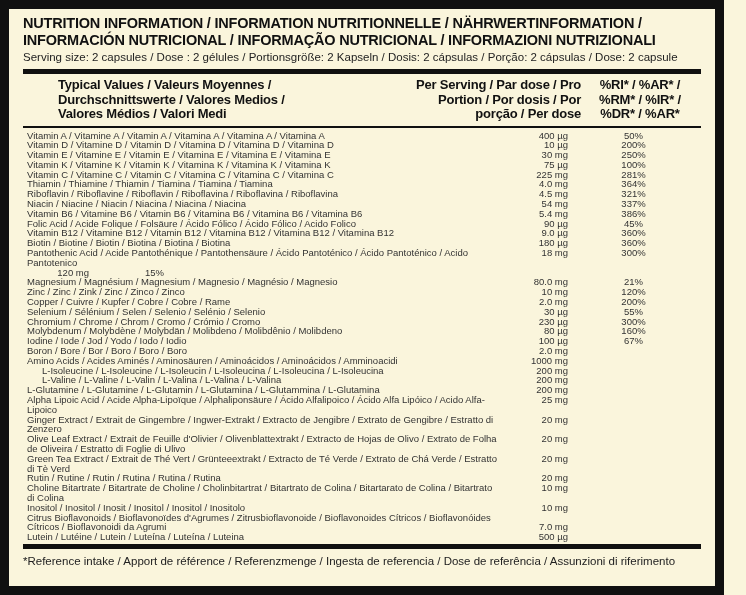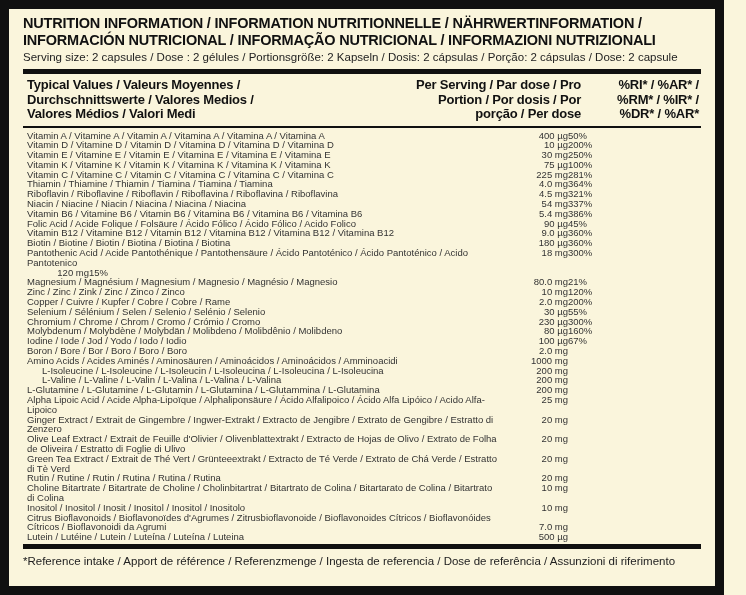--- a/index.html
+++ b/index.html
@@ -20,28 +20,28 @@
   }
   .hdr-serving { font-size: 11.5px; line-height: 14px; margin-top: 2px; color: #222; }
   .rule-thick { height: 5px; background: #101010; margin-top: 5px; }
   .rule-thin { height: 2px; background: #101010; }
   .colhead {
     display: flex; align-items: flex-start;
     padding: 4px 0 4px 4px;
     font-weight: bold; font-size: 13px; line-height: 14.5px;
     color: #111; letter-spacing: -0.2px;
   }
-  .colhead .ch-name { flex: 1; white-space: pre-line; }
+  .colhead .ch-name { flex: 1; white-space: pre-line; margin-left: 31px; }
   .colhead .ch-amount { width: 215px; text-align: right; white-space: pre-line; }
-  .colhead .ch-pct { width: 120px; text-align: right; white-space: pre-line; padding-right: 2px; }
+  .colhead .ch-pct { width: 120px; text-align: center; white-space: pre-line; padding-right: 2px; }
   .tbody { padding: 3px 0 2px 4px; font-size: 9.5px; line-height: 9.8px; color: #333; }
   .row { display: flex; align-items: flex-start; }
   .row .c-name { flex: 1; padding-right: 6px; }
   .row .c-amount { width: 62px; text-align: right; white-space: nowrap; }
-  .row .c-pct { width: 133px; text-align: left; white-space: nowrap; padding-right: 2px; }
+  .row .c-pct { width: 133px; text-align: center; white-space: nowrap; padding-right: 2px; }
   .row.indent .c-name { padding-left: 15px; }
   .row.vline2 .c-amount { padding-top: 9.8px; }
   .footnote { font-size: 11.5px; line-height: 14px; padding: 5px 0 6px 0; color: #222; }
 </style>
 </head>
 <body>
 
 <div class="label">
   <div class="hdr">
     <div class="hdr-title">NUTRITION INFORMATION / INFORMATION NUTRITIONNELLE / NÄHRWERTINFORMATION / INFORMACIÓN NUTRICIONAL / INFORMAÇÃO NUTRICIONAL / INFORMAZIONI NUTRIZIONALI</div>

